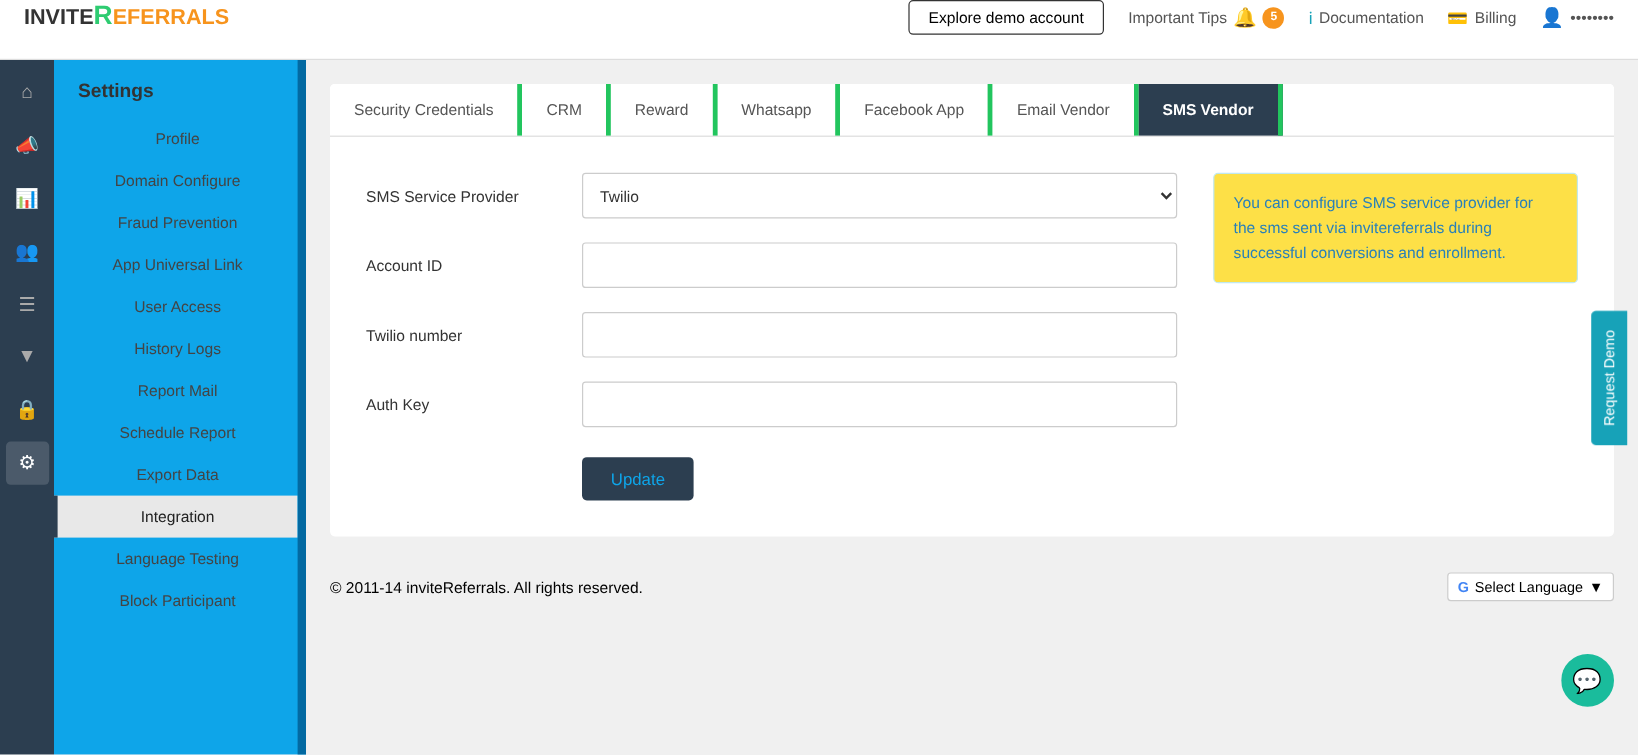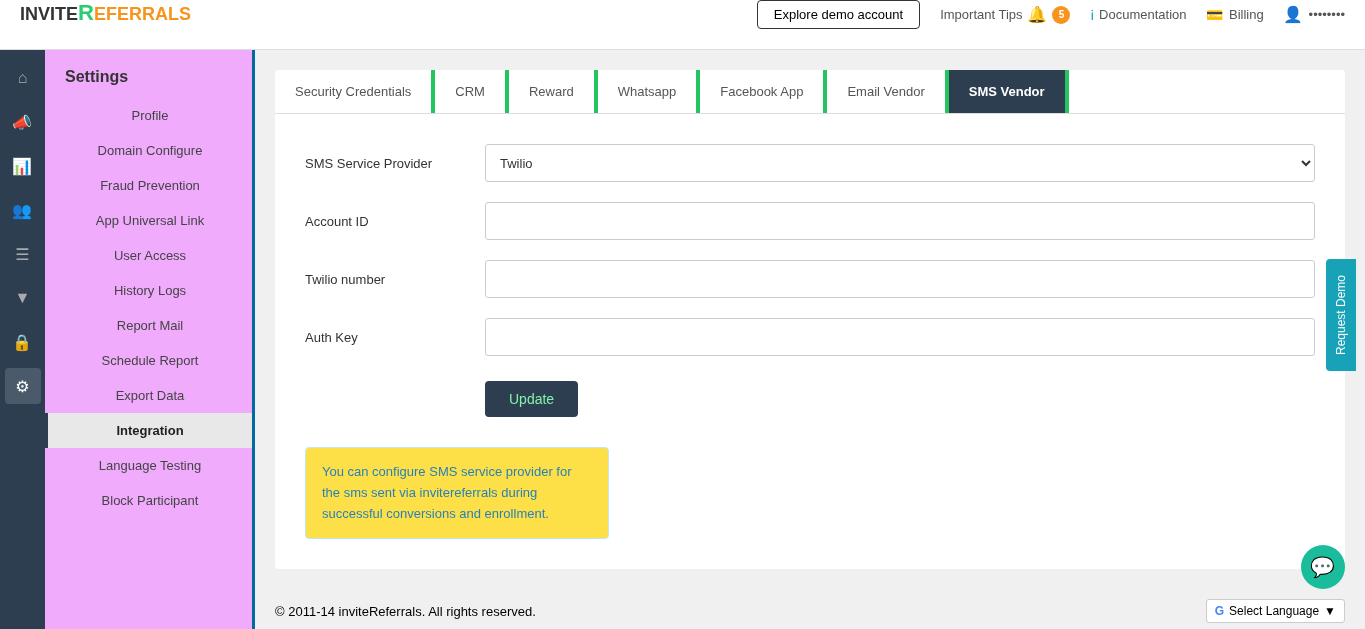--- a/index.html
+++ b/index.html
@@ -90,22 +90,22 @@
       color: #aaa;
       font-size: 16px;
       cursor: pointer;
       border-radius: 4px;
     }
     .icon-sidebar-item.active-settings { background: rgba(255,255,255,0.15); color: #fff; }
 
     
     .nav-sidebar {
       width: 210px;
-      background: #f0abfc;
-      border-right: 3px solid #0369a1;
+      background: #0ea5e9;
+      border-right: 7px solid #0369a1;
       padding: 0;
       overflow-y: auto;
       flex-shrink: 0;
     }
     .nav-sidebar-title {
       font-size: 16px;
       font-weight: bold;
       padding: 18px 20px 12px;
       color: #333;
     }
@@ -113,21 +113,21 @@
       padding: 10px 20px;
       font-size: 13px;
       color: #444;
       cursor: pointer;
       border-left: 3px solid transparent;
       text-align: center;
     }
     .nav-sidebar-item.active {
       background: #e8e8e8;
       border-left: 3px solid #2c3e50;
-      font-weight: 700;
+      font-weight: 400;
       color: #222;
     }
 
     
     .main-content {
       flex: 1;
       overflow-y: auto;
       padding: 20px;
       position: relative;
       background: #f0f0f0;
@@ -158,21 +158,20 @@
       background: #2c3e50;
       color: #fff;
       font-weight: 600;
     }
 
     
     .form-area {
       padding: 30px;
       display: flex;
       gap: 30px;
-      flex-direction: column;
     }
     .form-section {
       flex: 1;
     }
     .form-row {
       display: flex;
       align-items: center;
       margin-bottom: 20px;
       gap: 20px;
     }
@@ -199,21 +198,21 @@
       border: 1px solid #ccc;
       border-radius: 3px;
       padding: 0 10px;
       font-size: 13px;
       color: #333;
       background: #fff;
       appearance: auto;
     }
     .update-btn {
       background: #2c3e50;
-      color: #86efac;
+      color: #0ea5e9;
       border: none;
       padding: 10px 24px;
       border-radius: 4px;
       font-size: 14px;
       cursor: pointer;
       margin-left: 180px;
       margin-top: 5px;
     }
 
     .info-box {

